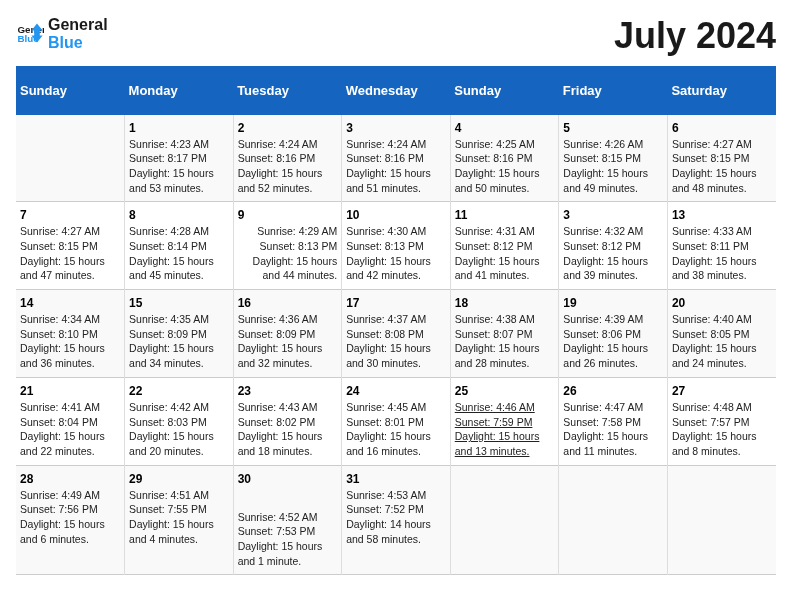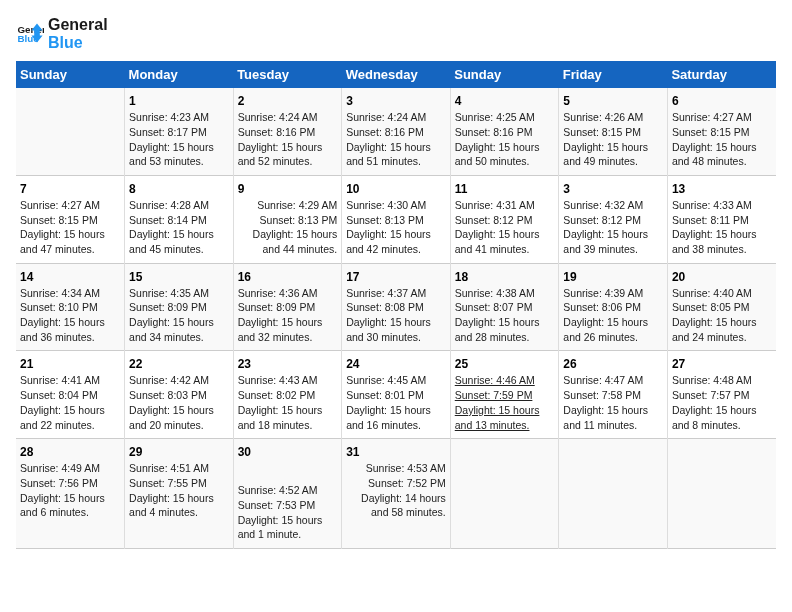--- a/index.html
+++ b/index.html
@@ -39,21 +39,21 @@
       color: #333;
     }
     table {
       width: 100%;
       border-collapse: collapse;
       font-size: 11px;
     }
     thead th {
       background-color: #1565C0;
       color: #fff;
-      padding: 6px 4px;
+      padding: 17px 4px;
       text-align: left;
       font-size: 13px;
       font-weight: bold;
     }
     tbody tr {
       border-bottom: 1px solid #ccc;
     }
     tbody tr:nth-child(odd) {
       background-color: #f9f9f9;
     }
@@ -91,20 +91,21 @@
       <text x="2" y="18" font-size="14" font-weight="bold" fill="#1a1a1a">General</text>
       <text x="2" y="32" font-size="14" font-weight="bold" fill="#2196F3">Blue</text>
       <polygon points="30,5 38,15 34,15 34,22 38,22 30,32 22,22 26,22 26,15 22,15" fill="#2196F3"></polygon>
     </svg>
     <div>
       <div style="font-size:16px;font-weight:bold;color:#1a1a1a;line-height:1.1;">General</div>
       <div style="font-size:16px;font-weight:bold;color:#2196F3;line-height:1.1;">Blue</div>
     </div>
   </div>
   <div class="title-block">
+    <div class="month-year">July 2024</div>
   </div>
 </div>
 
 <table>
   <thead>
     <tr>
     <th>Sunday</th>
         <th>Monday</th>
         <th>Tuesday</th>
         <th>Wednesday</th>
@@ -329,21 +330,21 @@
         </td>
         <td>
           <span class="day-num">30</span>
           <div class="cell-text" style="white-space: pre-line; margin-top: 24px;">Sunrise: 4:52 AM
 Sunset: 7:53 PM
 Daylight: 15 hours
 and 1 minute.</div>
         </td>
         <td>
           <span class="day-num">31</span>
-          <div class="cell-text" style="white-space: pre-line; text-align: right;">Sunrise: 4:53 AM
+          <div class="cell-text" style="white-space: pre-line;">Sunrise: 4:53 AM
 Sunset: 7:52 PM
 Daylight: 14 hours
 and 58 minutes.</div>
         </td>
         <td></td>
         <td></td>
         <td></td>
       </tr>
     </tbody>
 </table>

